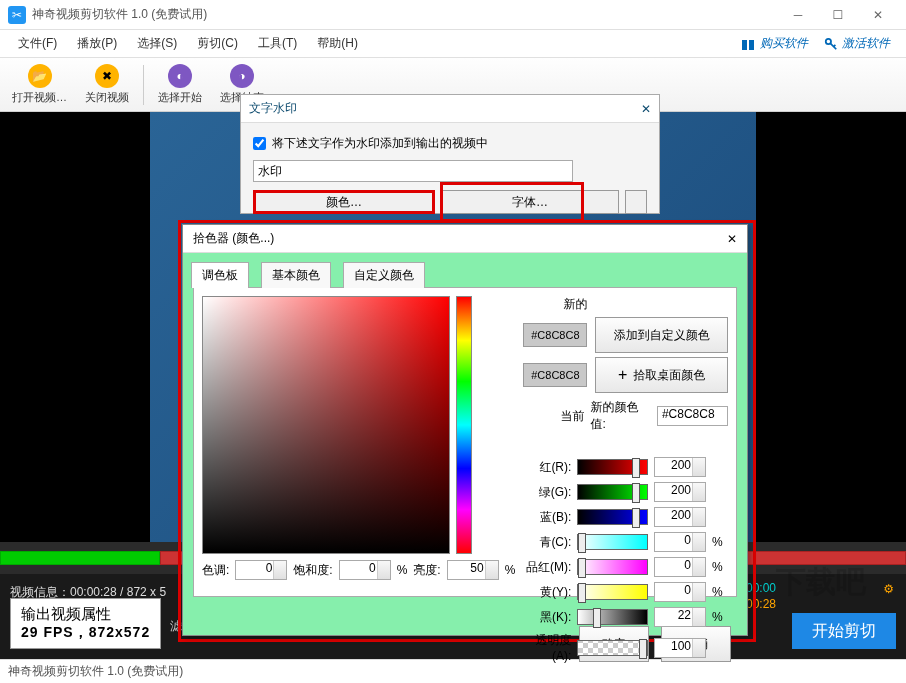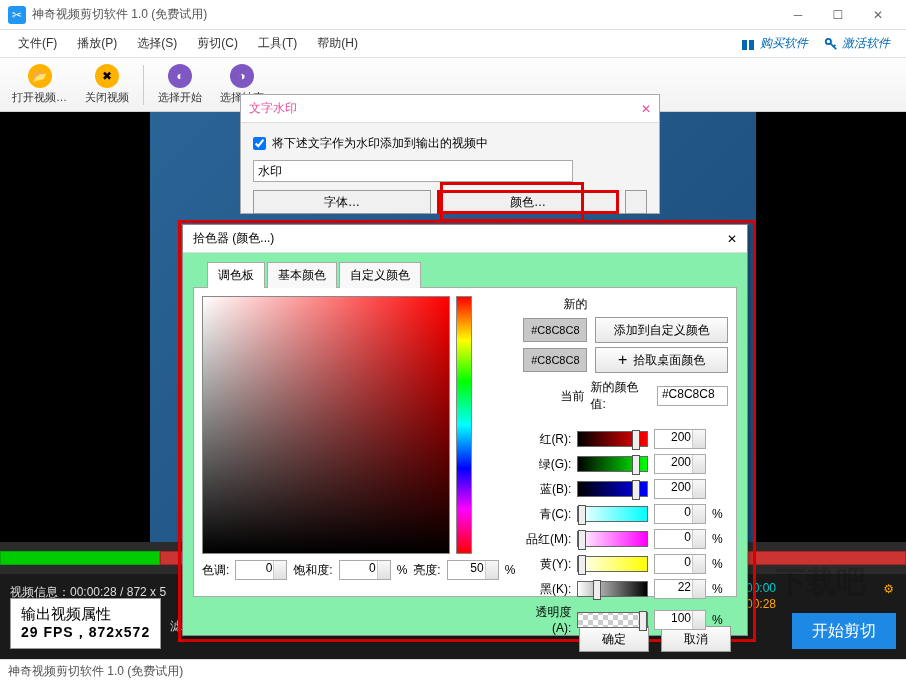--- a/index.html
+++ b/index.html
@@ -37,57 +37,57 @@
 .time-label { position: absolute; right: 130px; color: #ccc; }
 .time-label .v1 { color: #0cc; }
 .time-label .v2 { color: #ffa500; }
 .start-btn { position: absolute; right: 10px; bottom: 10px; width: 104px; height: 36px; background: #1e88e5; color: #fff; display: flex; align-items: center; justify-content: center; font-size: 16px; }
 .gear { position: absolute; right: 12px; top: 8px; color: #ffa500; }
 
 .footer { height: 24px; background: #fff; border-top: 1px solid #ddd; padding: 0 8px; display: flex; align-items: center; color: #555; }
 
 
 .wm-dialog { position: absolute; left: 240px; top: 94px; width: 420px; height: 120px; background: #f4f4f4; border: 1px solid #aaa; }
-.wm-title { height: 28px; background: #fff; border-bottom: 1px solid #ddd; display: flex; align-items: center; padding: 0 8px; color: #ec4899; gap: 40px; }
+.wm-title { height: 28px; background: #fff; border-bottom: 1px solid #ddd; display: flex; align-items: center; padding: 0 8px; color: #0c4a6e; gap: 40px; }
 .wm-title .spacer { flex: 1; }
 .wm-body { padding: 12px; }
 .wm-check { display: flex; align-items: center; gap: 6px; margin-bottom: 8px; }
 .wm-input { width: 320px; height: 22px; border: 1px solid #aaa; padding: 0 4px; }
 .wm-btns { display: flex; gap: 6px; margin-top: 8px; }
 .wm-btn { flex: 1; height: 24px; border: 1px solid #999; background: #f0f0f0; display: flex; align-items: center; justify-content: center; }
 .wm-hi { border: 3px solid #d00; }
 
 
 .red-frame { position: absolute; left: 178px; top: 220px; width: 578px; height: 422px; border: 3px solid #d00; z-index: 4; pointer-events: none; }
 .red-frame-top { position: absolute; left: 440px; top: 182px; width: 144px; height: 40px; border: 3px solid #d00; z-index: 4; pointer-events: none; }
 
 
 .cp-dialog { position: absolute; left: 182px; top: 224px; width: 566px; height: 412px; background: #86efac; border: 1px solid #888; z-index: 5; box-shadow: 2px 2px 6px rgba(0,0,0,0.3); }
 .cp-title { height: 28px; background: #fff; border-bottom: 1px solid #ddd; display: flex; align-items: center; padding: 0 10px; }
 .cp-title .spacer { flex: 1; }
-.cp-tabs { display: flex; padding: 8px 10px 0 24px; gap: 2px; }
+.cp-tabs { display: flex; padding: 8px 10px 0 8px; gap: 12px; }
 .cp-tab { padding: 4px 10px; border: 1px solid #aaa; border-bottom: none; background: #f8f8f8; position: relative; top: 1px; }
 .cp-tab.active { background: #fff; z-index: 1; }
 .cp-panel { margin: 0 10px; border: 1px solid #aaa; background: #fff; padding: 8px; height: 310px; display: flex; gap: 8px; }
 
 .sv-box { width: 248px; height: 258px; border: 1px solid #888; background: linear-gradient(to bottom, rgba(0,0,0,0) 0%, #000 100%), linear-gradient(to right, #fff 0%, #f00 100%); position: relative; }
 .hue-strip { width: 16px; height: 258px; border: 1px solid #888; background: linear-gradient(to bottom, #ff0000 0%, #ffff00 17%, #00ff00 33%, #00ffff 50%, #0000ff 67%, #ff00ff 83%, #ff0000 100%); }
 .hsv-row { display: flex; align-items: center; gap: 6px; margin-top: 6px; }
 .num { width: 52px; height: 20px; border: 1px solid #aaa; text-align: right; padding: 0 14px 0 2px; position: relative; background: #fff; display: inline-block; }
 .num::after { content: ""; position: absolute; right: 0; top: 0; bottom: 0; width: 12px; background: linear-gradient(#f8f8f8,#e0e0e0); border-left: 1px solid #ccc; }
 
 .right-col { flex: 1; display: flex; flex-direction: column; gap: 4px; }
 .swatch-row { display: flex; gap: 8px; align-items: center; }
 .swatch { width: 64px; height: 24px; border: 1px solid #999; background: #c8c8c8; display: flex; align-items: center; justify-content: center; font-size: 11px; }
-.btn { height: 26px; border: 1px solid #999; background: linear-gradient(#fdfdfd,#e8e8e8); padding: 0 14px; display: flex; align-items: center; justify-content: center; }
+.btn { height: 36px; border: 1px solid #999; background: linear-gradient(#fdfdfd,#e8e8e8); padding: 0 14px; display: flex; align-items: center; justify-content: center; }
 .lbl-center { width: 64px; text-align: right; }
 .hexrow { display: flex; align-items: center; gap: 6px; margin-top: 2px; }
 .hexinput { width: 74px; height: 20px; border: 1px solid #aaa; padding: 0 4px; background: #fff; }
 
-.ch-grid { margin-top: 12px; display: grid; grid-template-columns: 48px 1fr 52px 16px; row-gap: 5px; column-gap: 6px; align-items: center; }
+.ch-grid { margin-top: 20px; display: grid; grid-template-columns: 48px 1fr 52px 16px; row-gap: 5px; column-gap: 6px; align-items: center; }
 .ch-lbl { text-align: right; }
 .grad { height: 16px; border: 1px solid #666; position: relative; }
 .grad .thumb { position: absolute; top: -2px; width: 8px; height: 20px; background: #eee; border: 1px solid #555; }
 .grad-r { background: linear-gradient(to right, #000, #f00); }
 .grad-g { background: linear-gradient(to right, #000, #0f0); }
 .grad-b { background: linear-gradient(to right, #000, #00f); }
 .grad-c { background: linear-gradient(to right, #fff, #0ff); }
 .grad-m { background: linear-gradient(to right, #fff, #f0f); }
 .grad-y { background: linear-gradient(to right, #fff, #ff0); }
 .grad-k { background: linear-gradient(to right, #fff, #000); }
@@ -187,22 +187,22 @@
       <div class="spacer"></div>
     <span>✕</span>
   </div>
   <div class="wm-body">
     <label class="wm-check">
       <input type="checkbox" checked="" style="">
       <span>将下述文字作为水印添加到输出的视频中</span>
     </label>
     <input class="wm-input" value="水印" style="">
     <div class="wm-btns">
+      <div class="wm-btn wm-hi">颜色…</div>
       <div class="wm-btn">字体…</div>
-      <div class="wm-btn wm-hi">颜色…</div>
       <div class="wm-btn" style="flex:0 0 22px"></div>
     </div>
   </div>
 </div>
 
 <div class="red-frame-top"></div>
 <div class="red-frame"></div>
 
 <div class="cp-dialog">
   <div class="cp-title">

